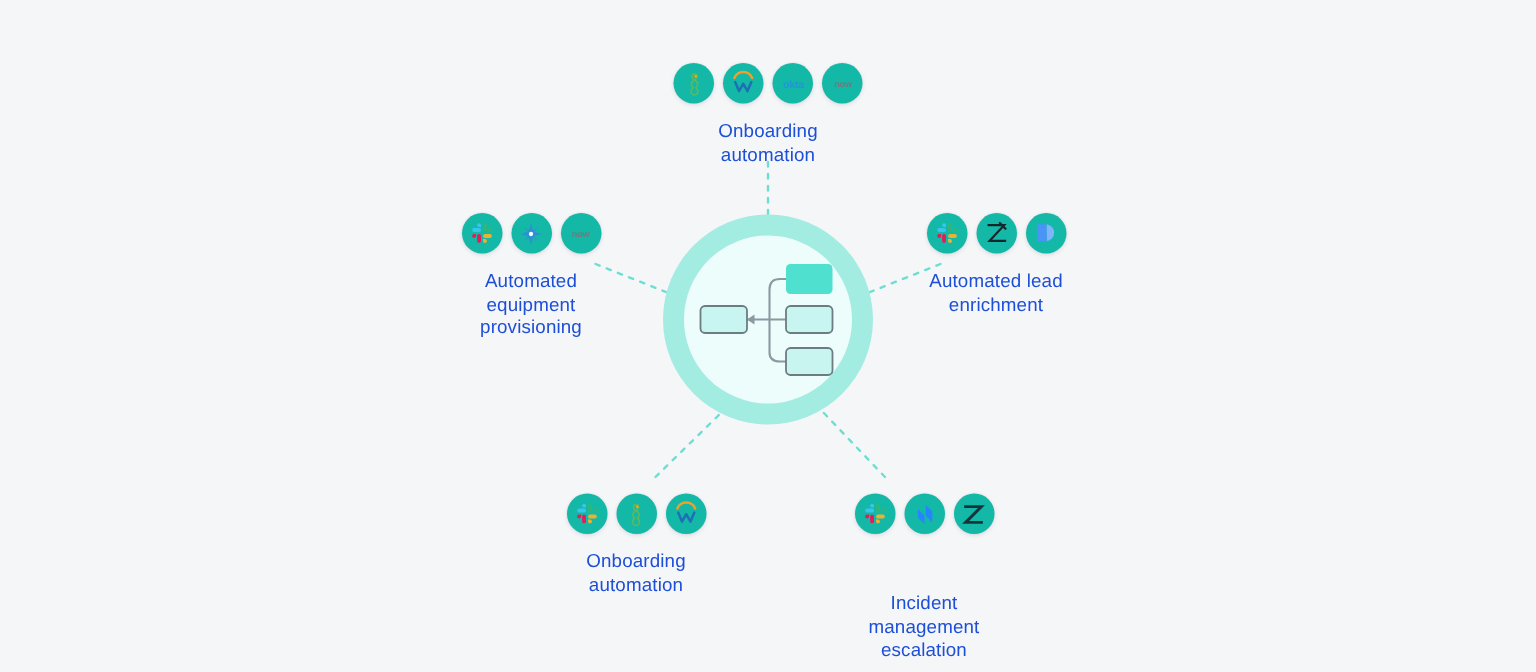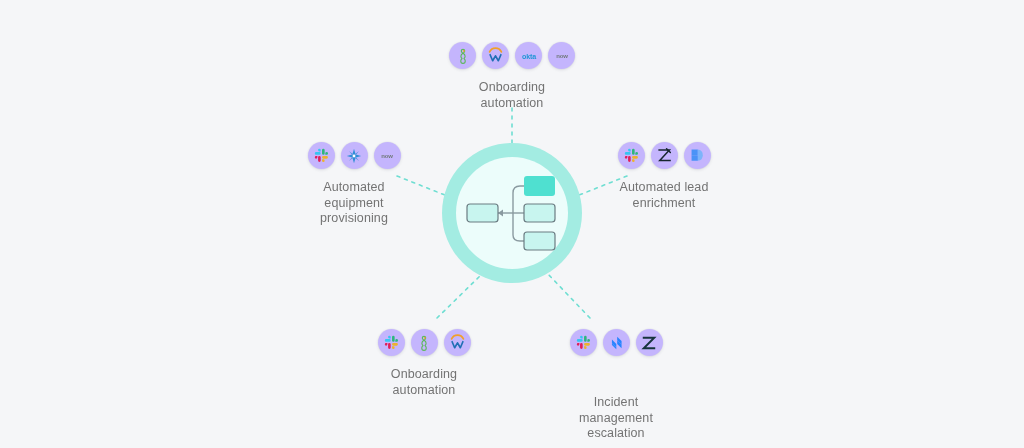--- a/index.html
+++ b/index.html
@@ -70,36 +70,36 @@
   .chips {
     display: flex;
     flex-direction: row;
     align-items: center;
     justify-content: center;
   }
   .chip {
     width: 27px;
     height: 27px;
     border-radius: 50%;
-    background: #c4b5fd;
+    background: #14b8a6;
     box-shadow: 0 1px 3px rgba(40, 50, 70, 0.13),
                 0 0 0 0.5px rgba(40, 50, 70, 0.04);
     display: flex;
     align-items: center;
     justify-content: center;
     margin: 0 3px;
     overflow: hidden;
     flex: 0 0 auto;
   }
   .chip svg { display: block; }
   .node-label {
     margin-top: 11px;
     font-size: 12.5px;
     line-height: 15.5px;
-    color: #737373;
+    color: #1d4ed8;
     text-align: center;
     letter-spacing: 0.1px;
     white-space: pre-line;
   }
 </style>
 </head>
 <body>
 
 <div class="canvas">
 

